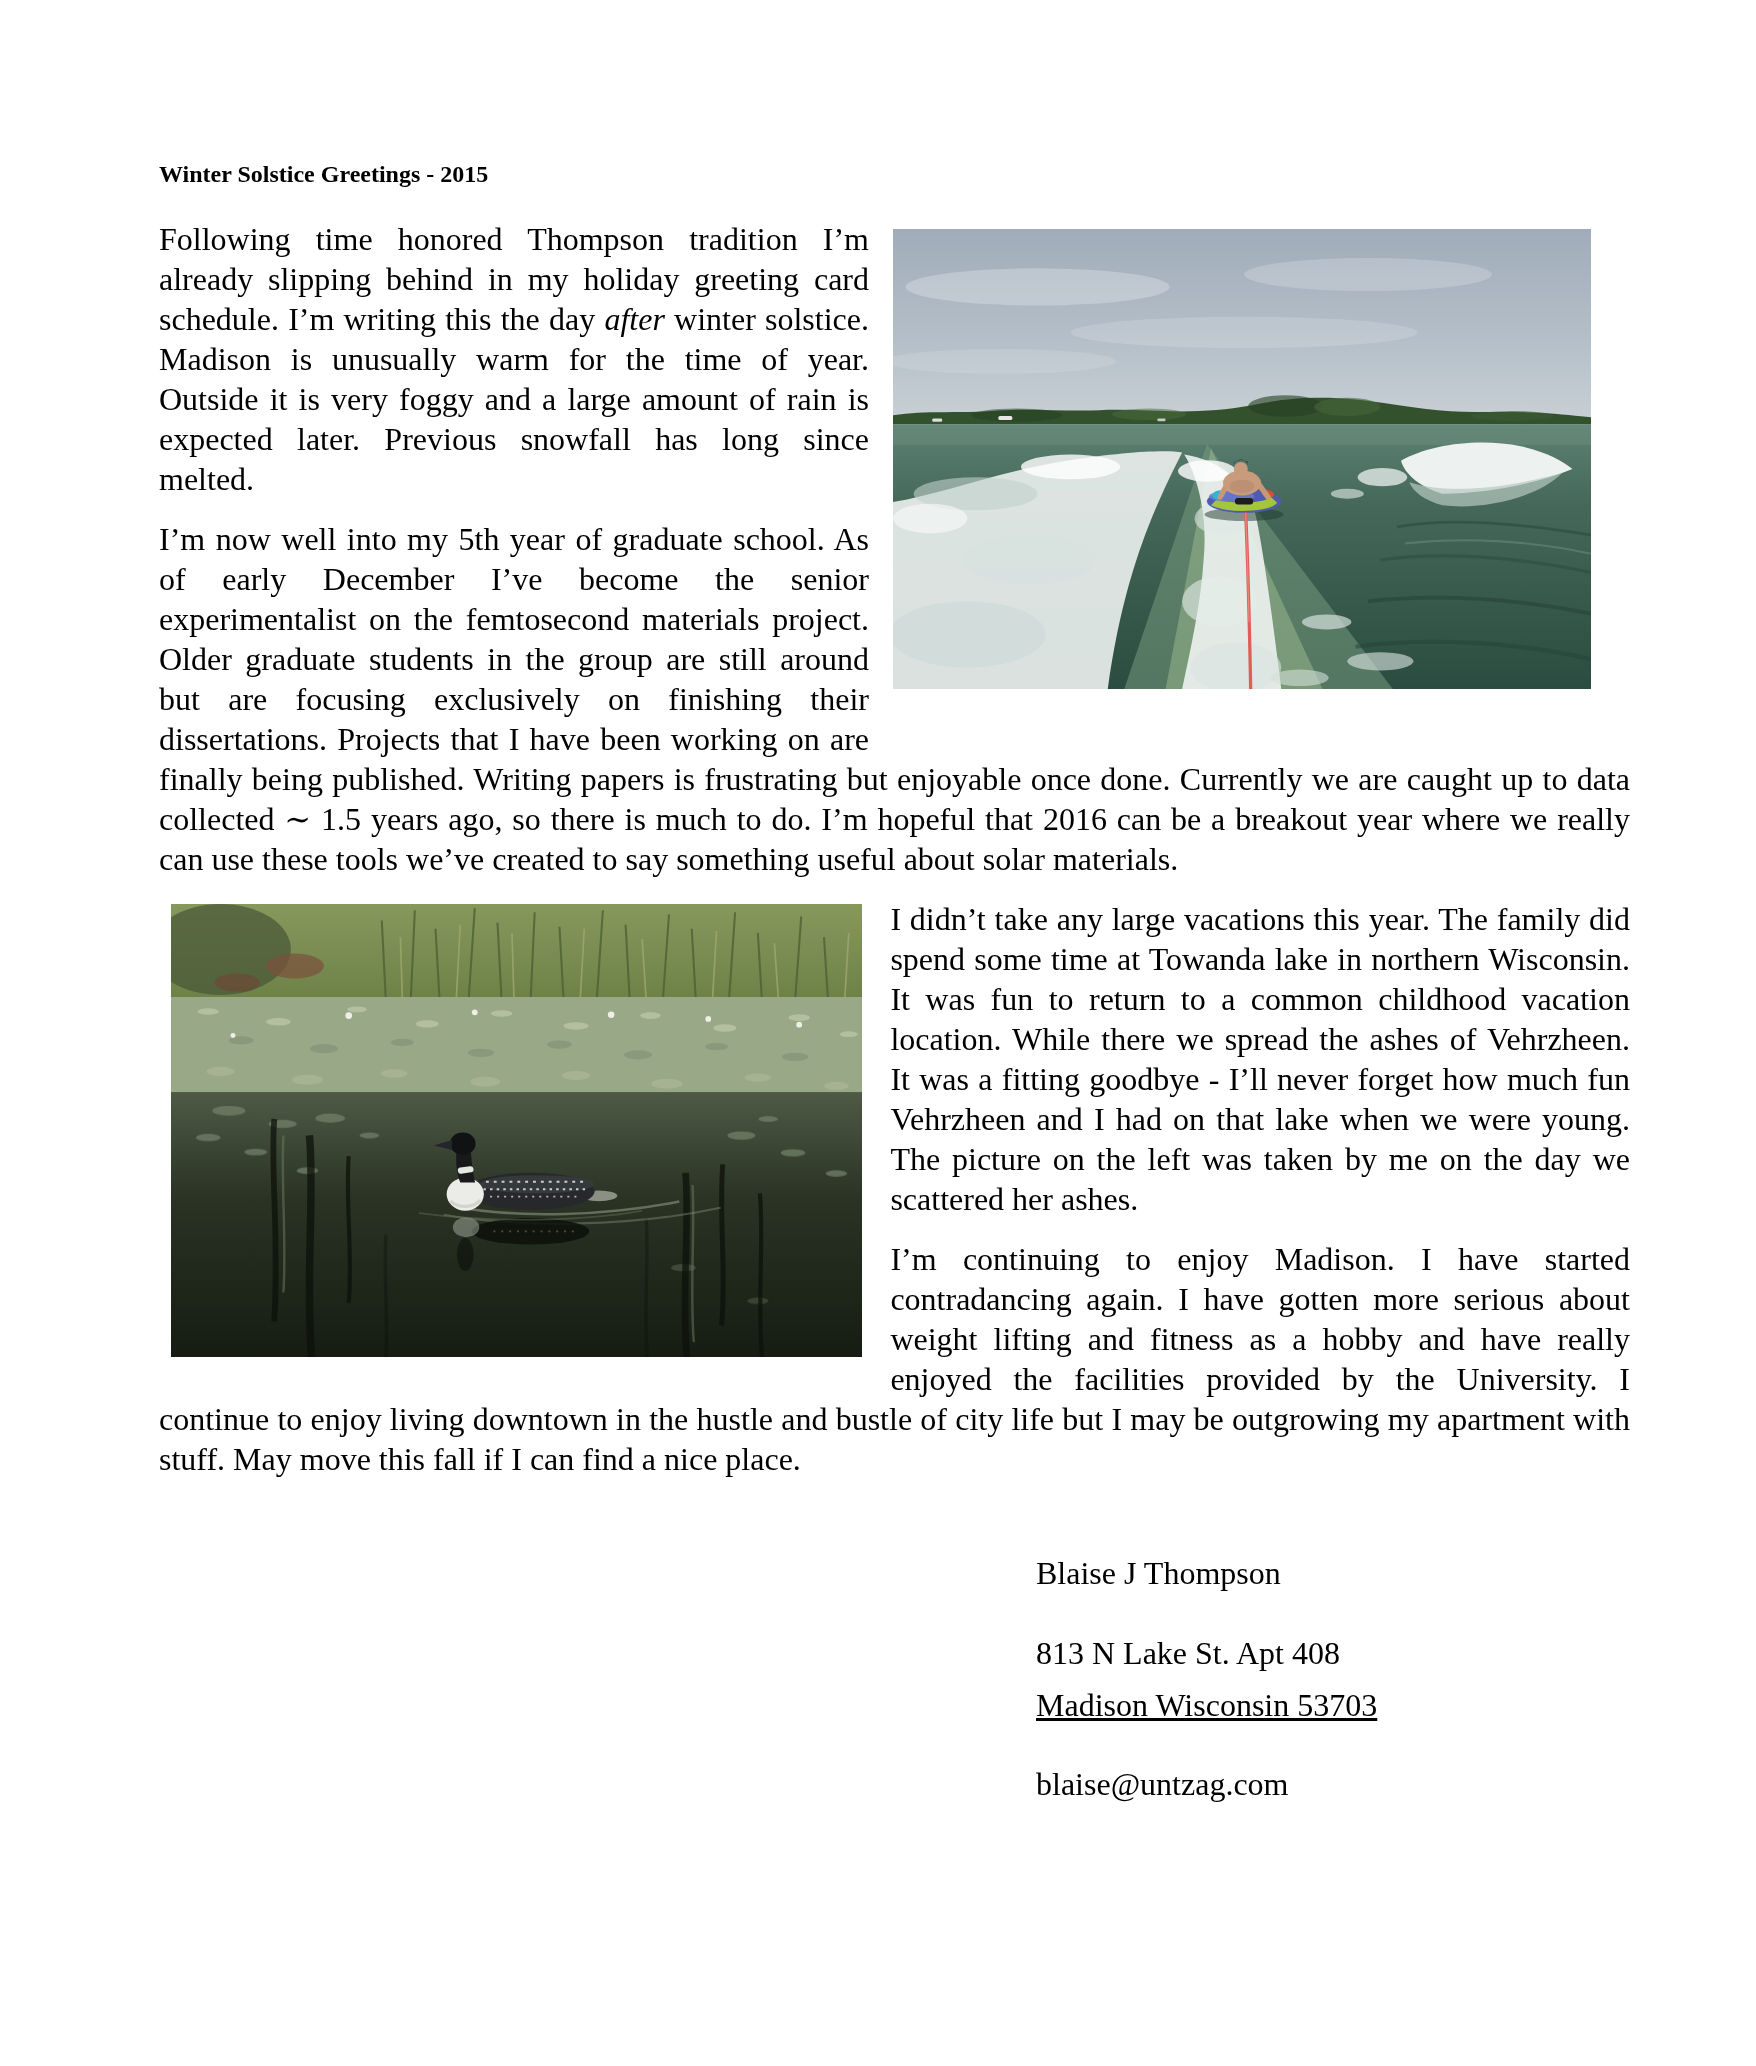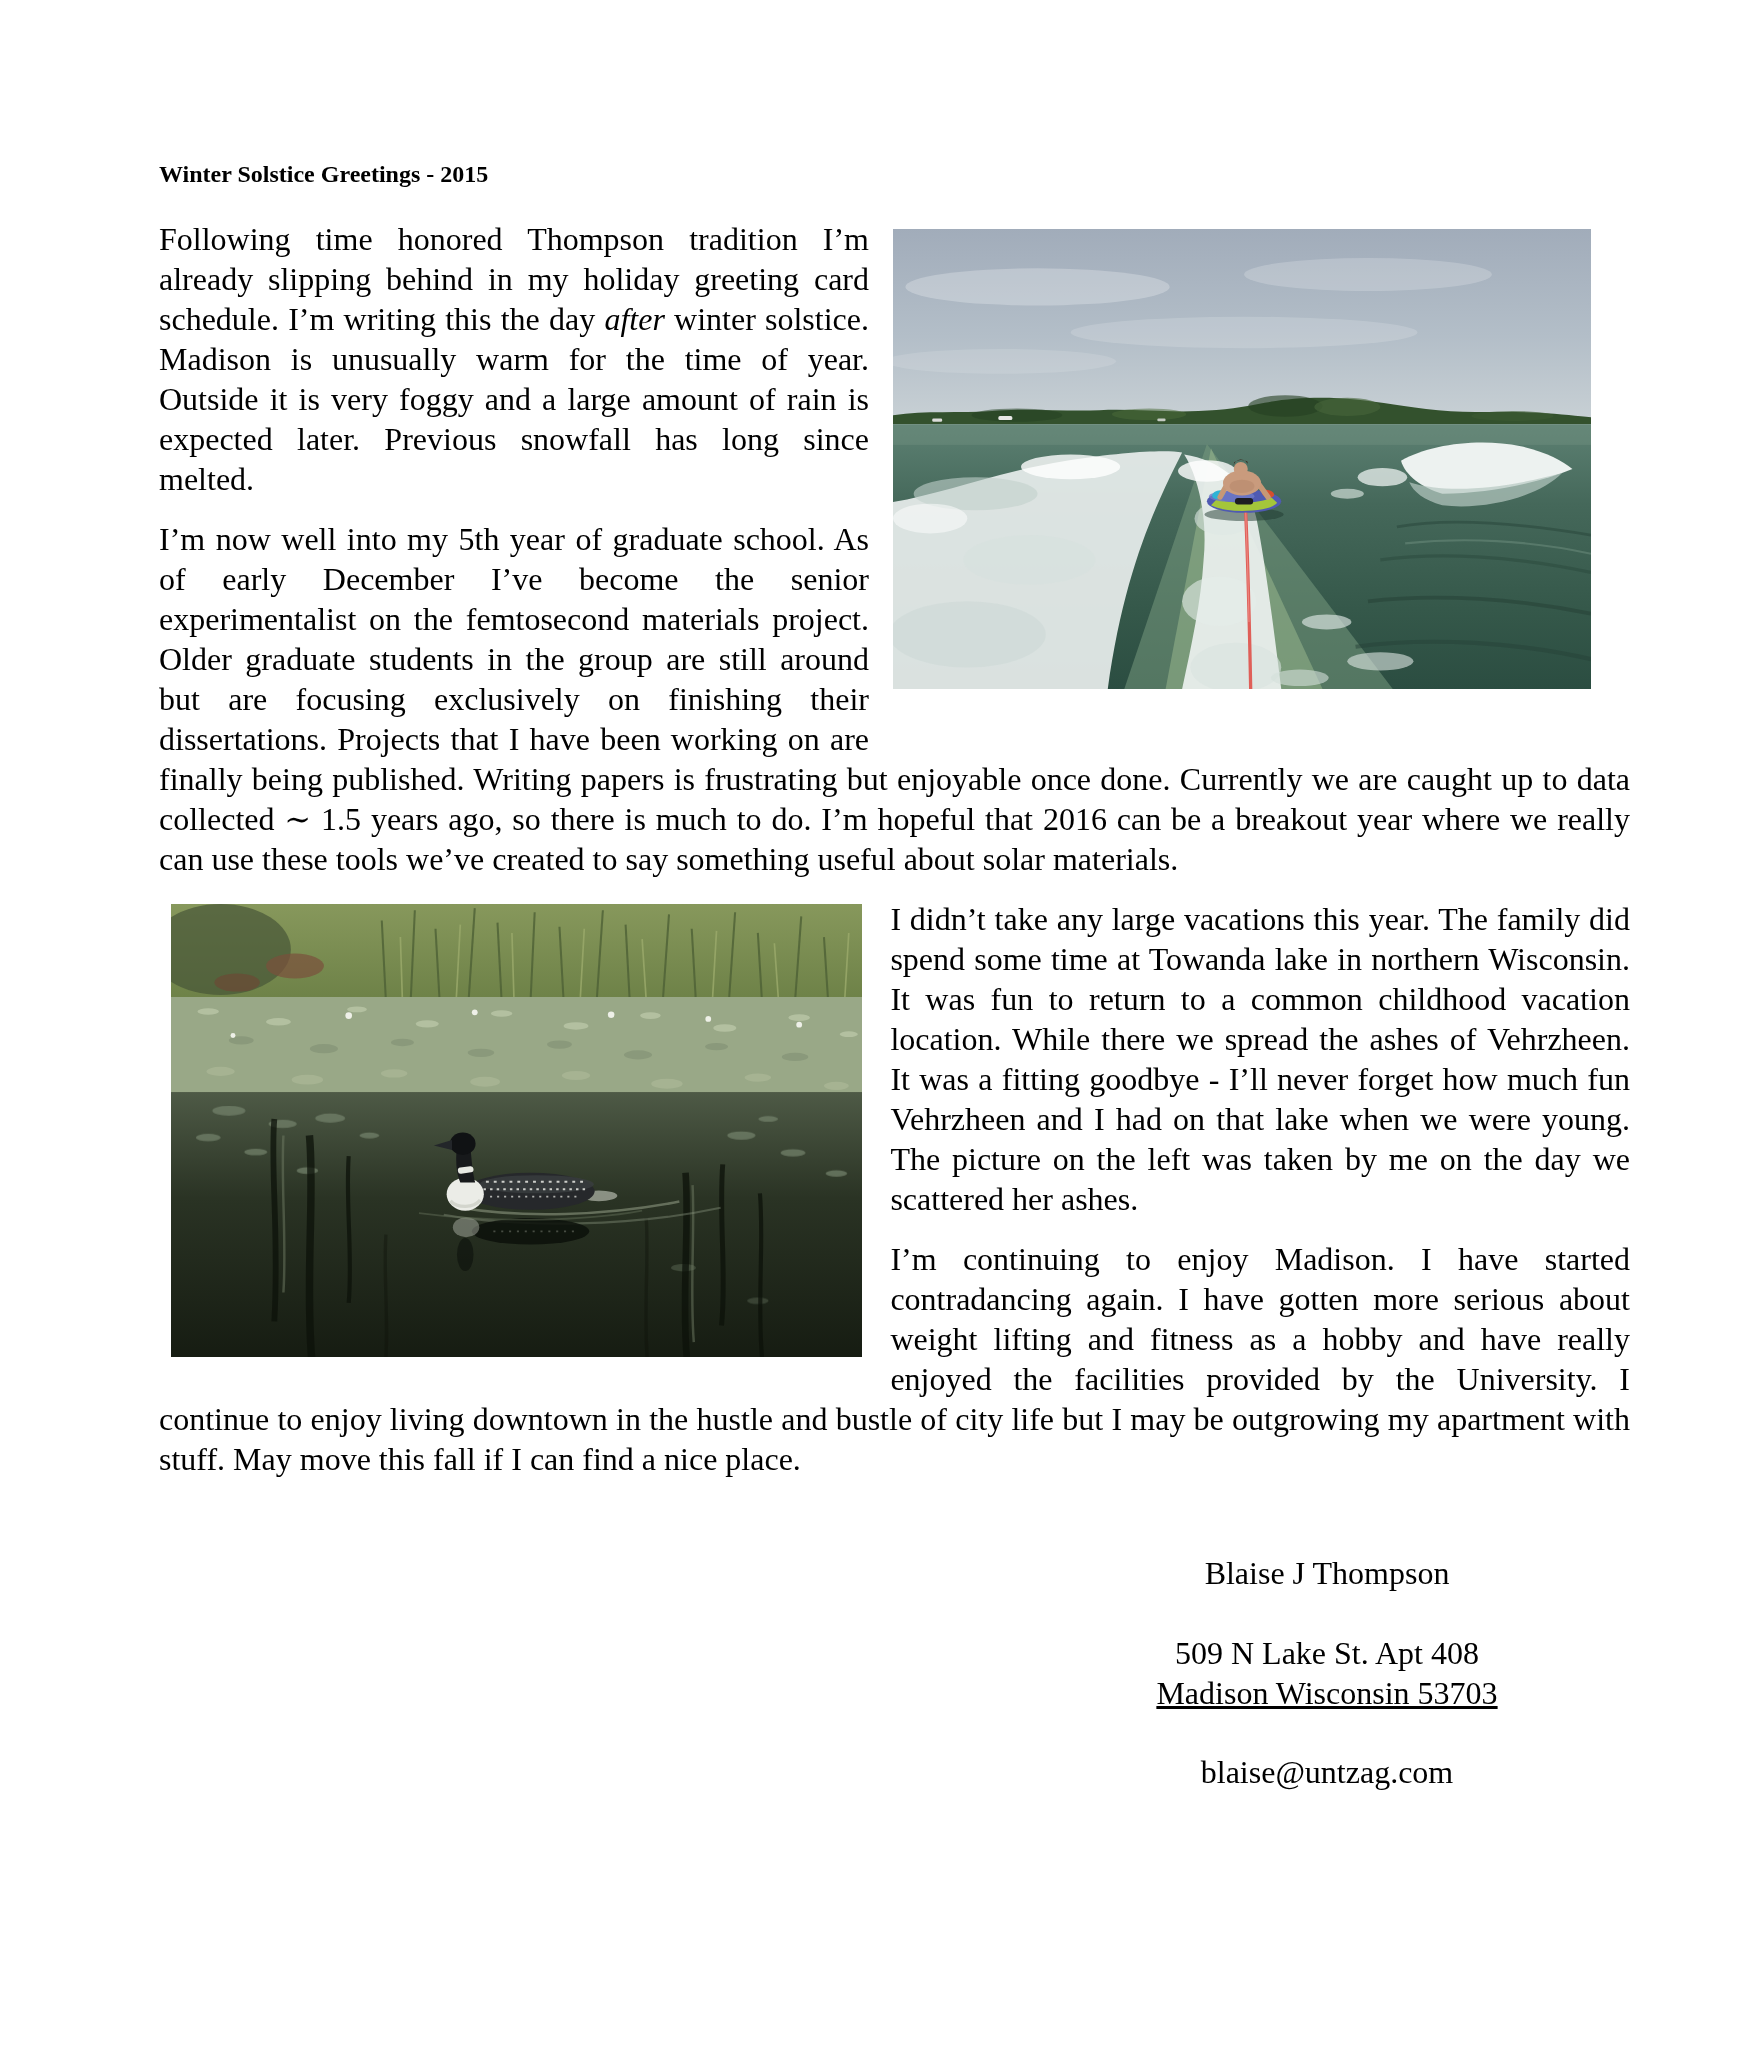--- a/index.html
+++ b/index.html
@@ -45,22 +45,22 @@
     float: left;
     width: 691px;
     height: 453px;
     margin: 5px 28px 33px 12.4px;
   }
   .signature {
     margin-top: 54px;
     padding-left: 865px;
   }
   .signature p {
-    margin: 0;
-    text-align: center;
+    margin: 12px;
+    text-align: left;
     line-height: 40px;
   }
   .sig-name  { margin-bottom: 40px !important; }
   .sig-addr2 { margin-bottom: 39px !important; text-decoration: underline; }
   .clearfix::after { content:""; display:block; clear:both; }
 </style>
 </head>
 <body>
 
 <div class="page">
@@ -315,20 +315,20 @@
       </div>
 
       <p class="body-para">I didn’t take any large vacations this year. The family did spend some time at Towanda lake in northern Wisconsin. It was fun to return to a common childhood vacation location. While there we spread the ashes of Vehrzheen. It was a fitting goodbye - I’ll never forget how much fun Vehrzheen and I had on that lake when we were young. The picture on the left was taken by me on the day we scattered her ashes.</p>
 
       <p class="body-para">I’m continuing to enjoy Madison. I have started contradancing again. I have gotten more serious about weight lifting and fitness as a hobby and have really enjoyed the facilities provided by the University. I continue to enjoy living downtown in the hustle and bustle of city life but I may be outgrowing my apartment with stuff. May move this fall if I can find a nice place.</p>
     </div>
 
 
     <div class="signature">
       <p class="sig-name">Blaise J Thompson</p>
-      <p class="sig-addr1">509 N Lake St. Apt 408</p>
+      <p class="sig-addr1">813 N Lake St. Apt 408</p>
       <p class="sig-addr2">Madison Wisconsin 53703</p>
       <p class="sig-email">blaise@untzag.com</p>
     </div>
 
   </div>
 </div>
 
 
 </body></html>

